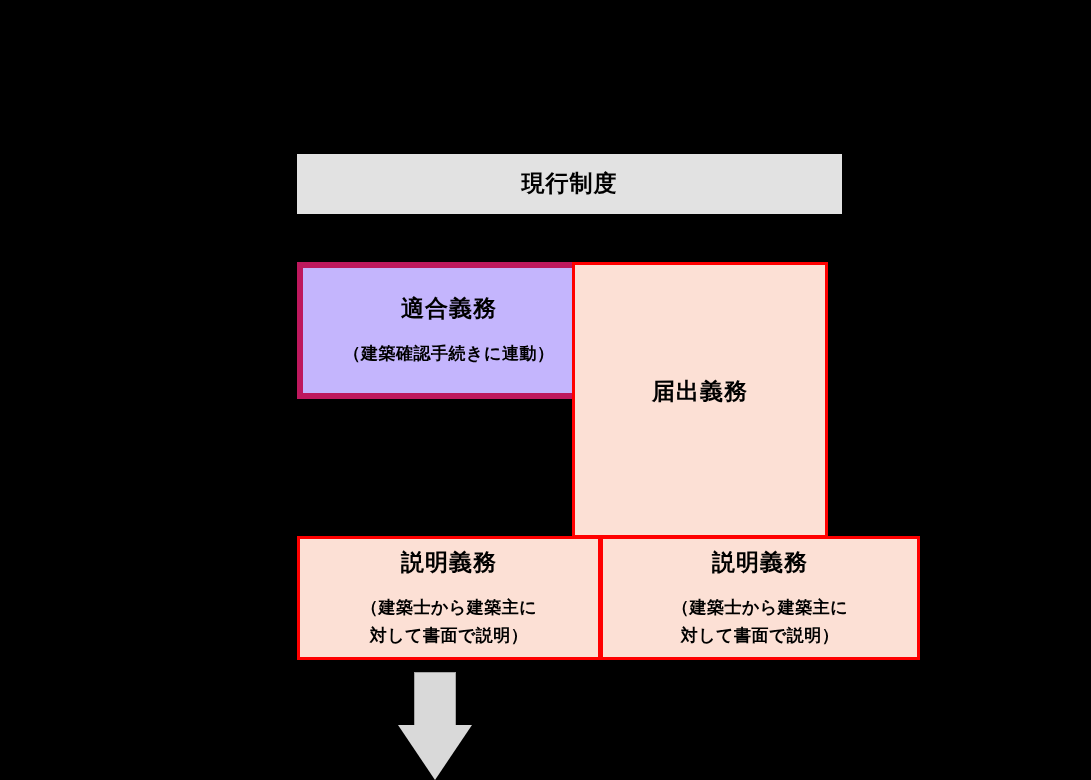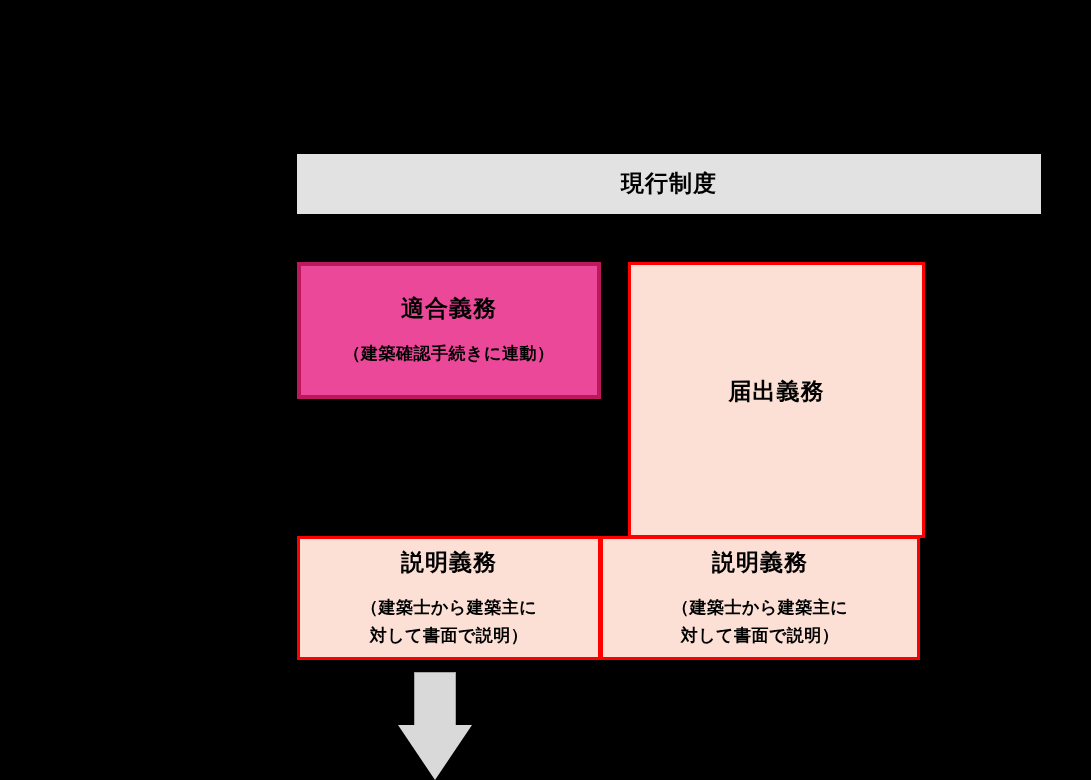--- a/index.html
+++ b/index.html
@@ -27,40 +27,40 @@
     display: flex;
     flex-direction: column;
     align-items: center;
     justify-content: center;
     text-align: center;
     color: #000000;
   }
   .header-box {
     left: 297px;
     top: 154px;
-    width: 744px;
+    width: 545px;
     height: 60px;
     background: #e2e2e2;
   }
   .white-box {
     left: 297px;
     top: 262px;
     width: 304px;
     height: 137px;
-    background: #ec4899;
-    border: 4px solid #be185d;
+    background: #c4b5fd;
+    border: 6px solid #be185d;
   }
   .pink-box {
     background: #fce0d5;
     border: 3px solid #ff0000;
   }
   .notify-box {
-    left: 628px;
+    left: 572px;
     top: 262px;
-    width: 297px;
+    width: 256px;
     height: 276px;
   }
   .explain-left {
     left: 297px;
     top: 536px;
     width: 304px;
     height: 124px;
   }
   .explain-right {
     left: 600px;

